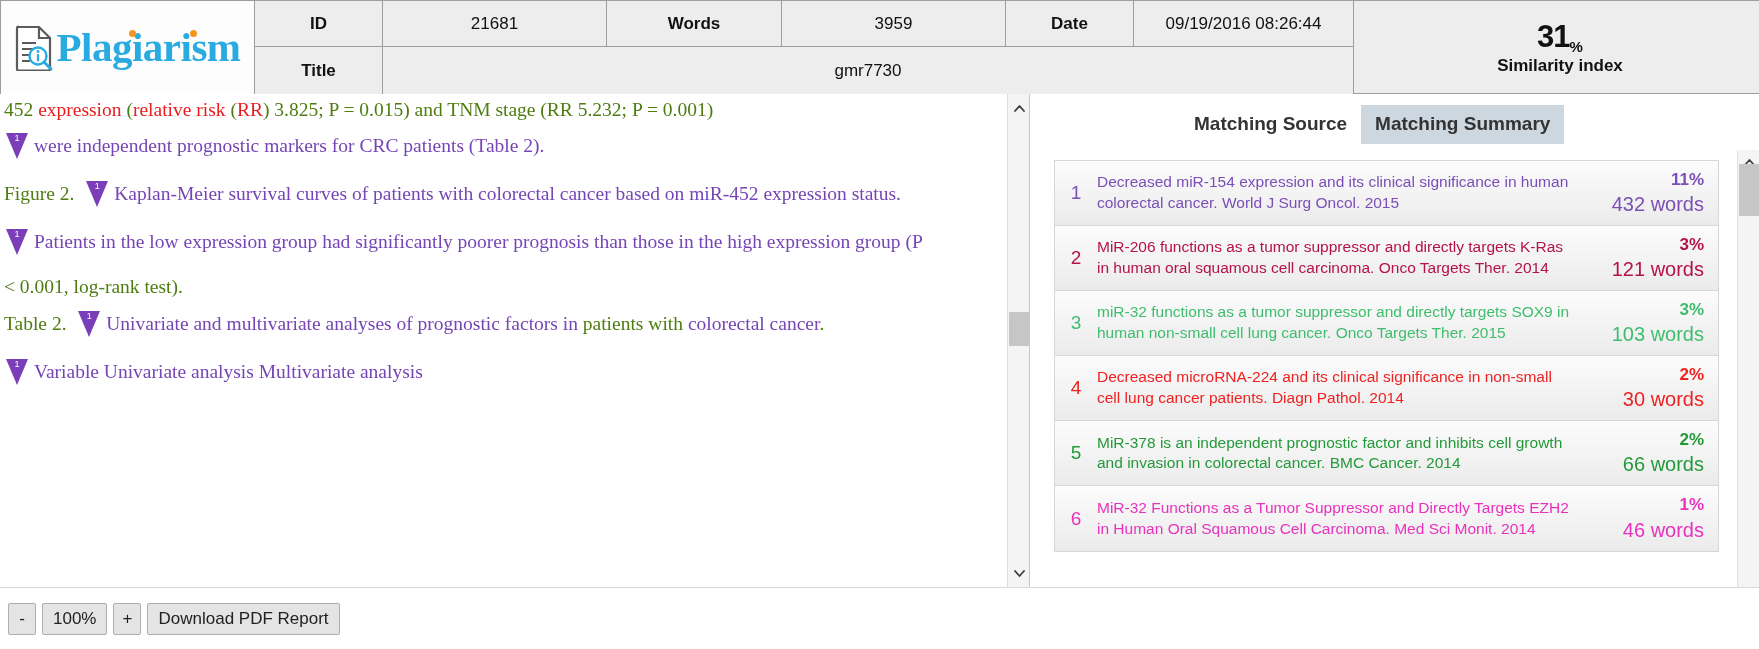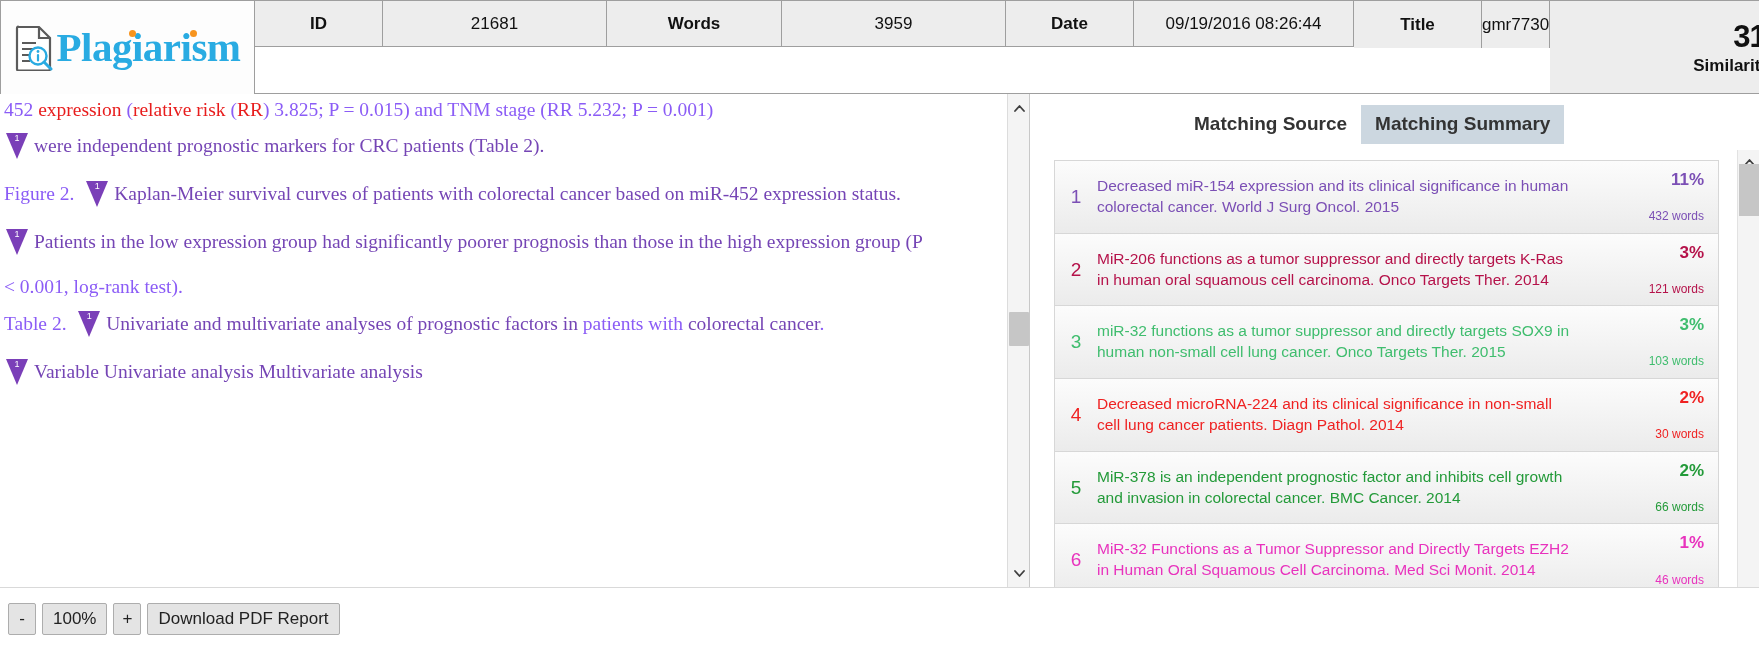--- a/index.html
+++ b/index.html
@@ -36,21 +36,21 @@
     letter-spacing: -0.5px;
     line-height: 1;
     position: relative;
   }
   .dot { position:absolute; width:7px; height:7px; border-radius:50%; background:#F7941E; }
   .dot-i1 { left: 73px; top: 3px; }
   .dot-i2 { left: 134px; top: 3px; }
 
   .meta-table {
     flex: 1 1 auto;
-    display: flex; 
+    display: flex; flex-direction: column;
     border-top: 1px solid #9e9e9e;
   }
   .meta-row { display:flex; flex: 1 1 0; }
   .meta-cell {
     border-right: 1px solid #9e9e9e;
     border-bottom: 1px solid #9e9e9e;
     background: #ededed;
     display:flex; align-items:center; justify-content:center;
     font-size: 17px; color:#111;
     height: 46px;
@@ -94,21 +94,21 @@
     font-family: "Liberation Serif", serif;
     font-size: 19.5px;
     color:#111;
     line-height: 1.05;
     overflow:hidden;
   }
   .doc-line { margin: 0 0 13px 0; white-space: nowrap; }
   .doc-line.pad { margin-bottom: 22px; }
   .red { color:#e81d1d; }
   .purple { color:#7545b5; }
-  .black { color:#8b5cf6; }
+  .black { color:#4d7c0f; }
 
   .mark {
     display:inline-block; position:relative;
     width: 22px; height: 26px;
     vertical-align: -7px;
     margin: 0 6px 0 2px;
   }
   .mark .tri {
     position:absolute; left:0; top:0;
     width:0; height:0;
@@ -174,21 +174,21 @@
     font-size: 19px; color:#333;
   }
   .src-title {
     flex: 1 1 auto; font-size: 15.5px; line-height: 1.35; padding-right: 12px;
   }
   .src-stats {
     width: 128px; flex:none; text-align:right; padding-right: 14px;
     line-height: 1.3;
   }
   .src-pct { font-size: 17px; font-weight: bold; }
-  .src-words { font-size: 12px; margin-top: 18px; }
+  .src-words { font-size: 20px; }
 
   .right-scroll {
     width: 22px; flex:none; position:relative;
     background:#f4f4f4; border-left:1px solid #e2e2e2;
     margin-left: 4px;
   }
   .right-thumb { top: 14px; height: 52px; }
 
   
   .footer {

